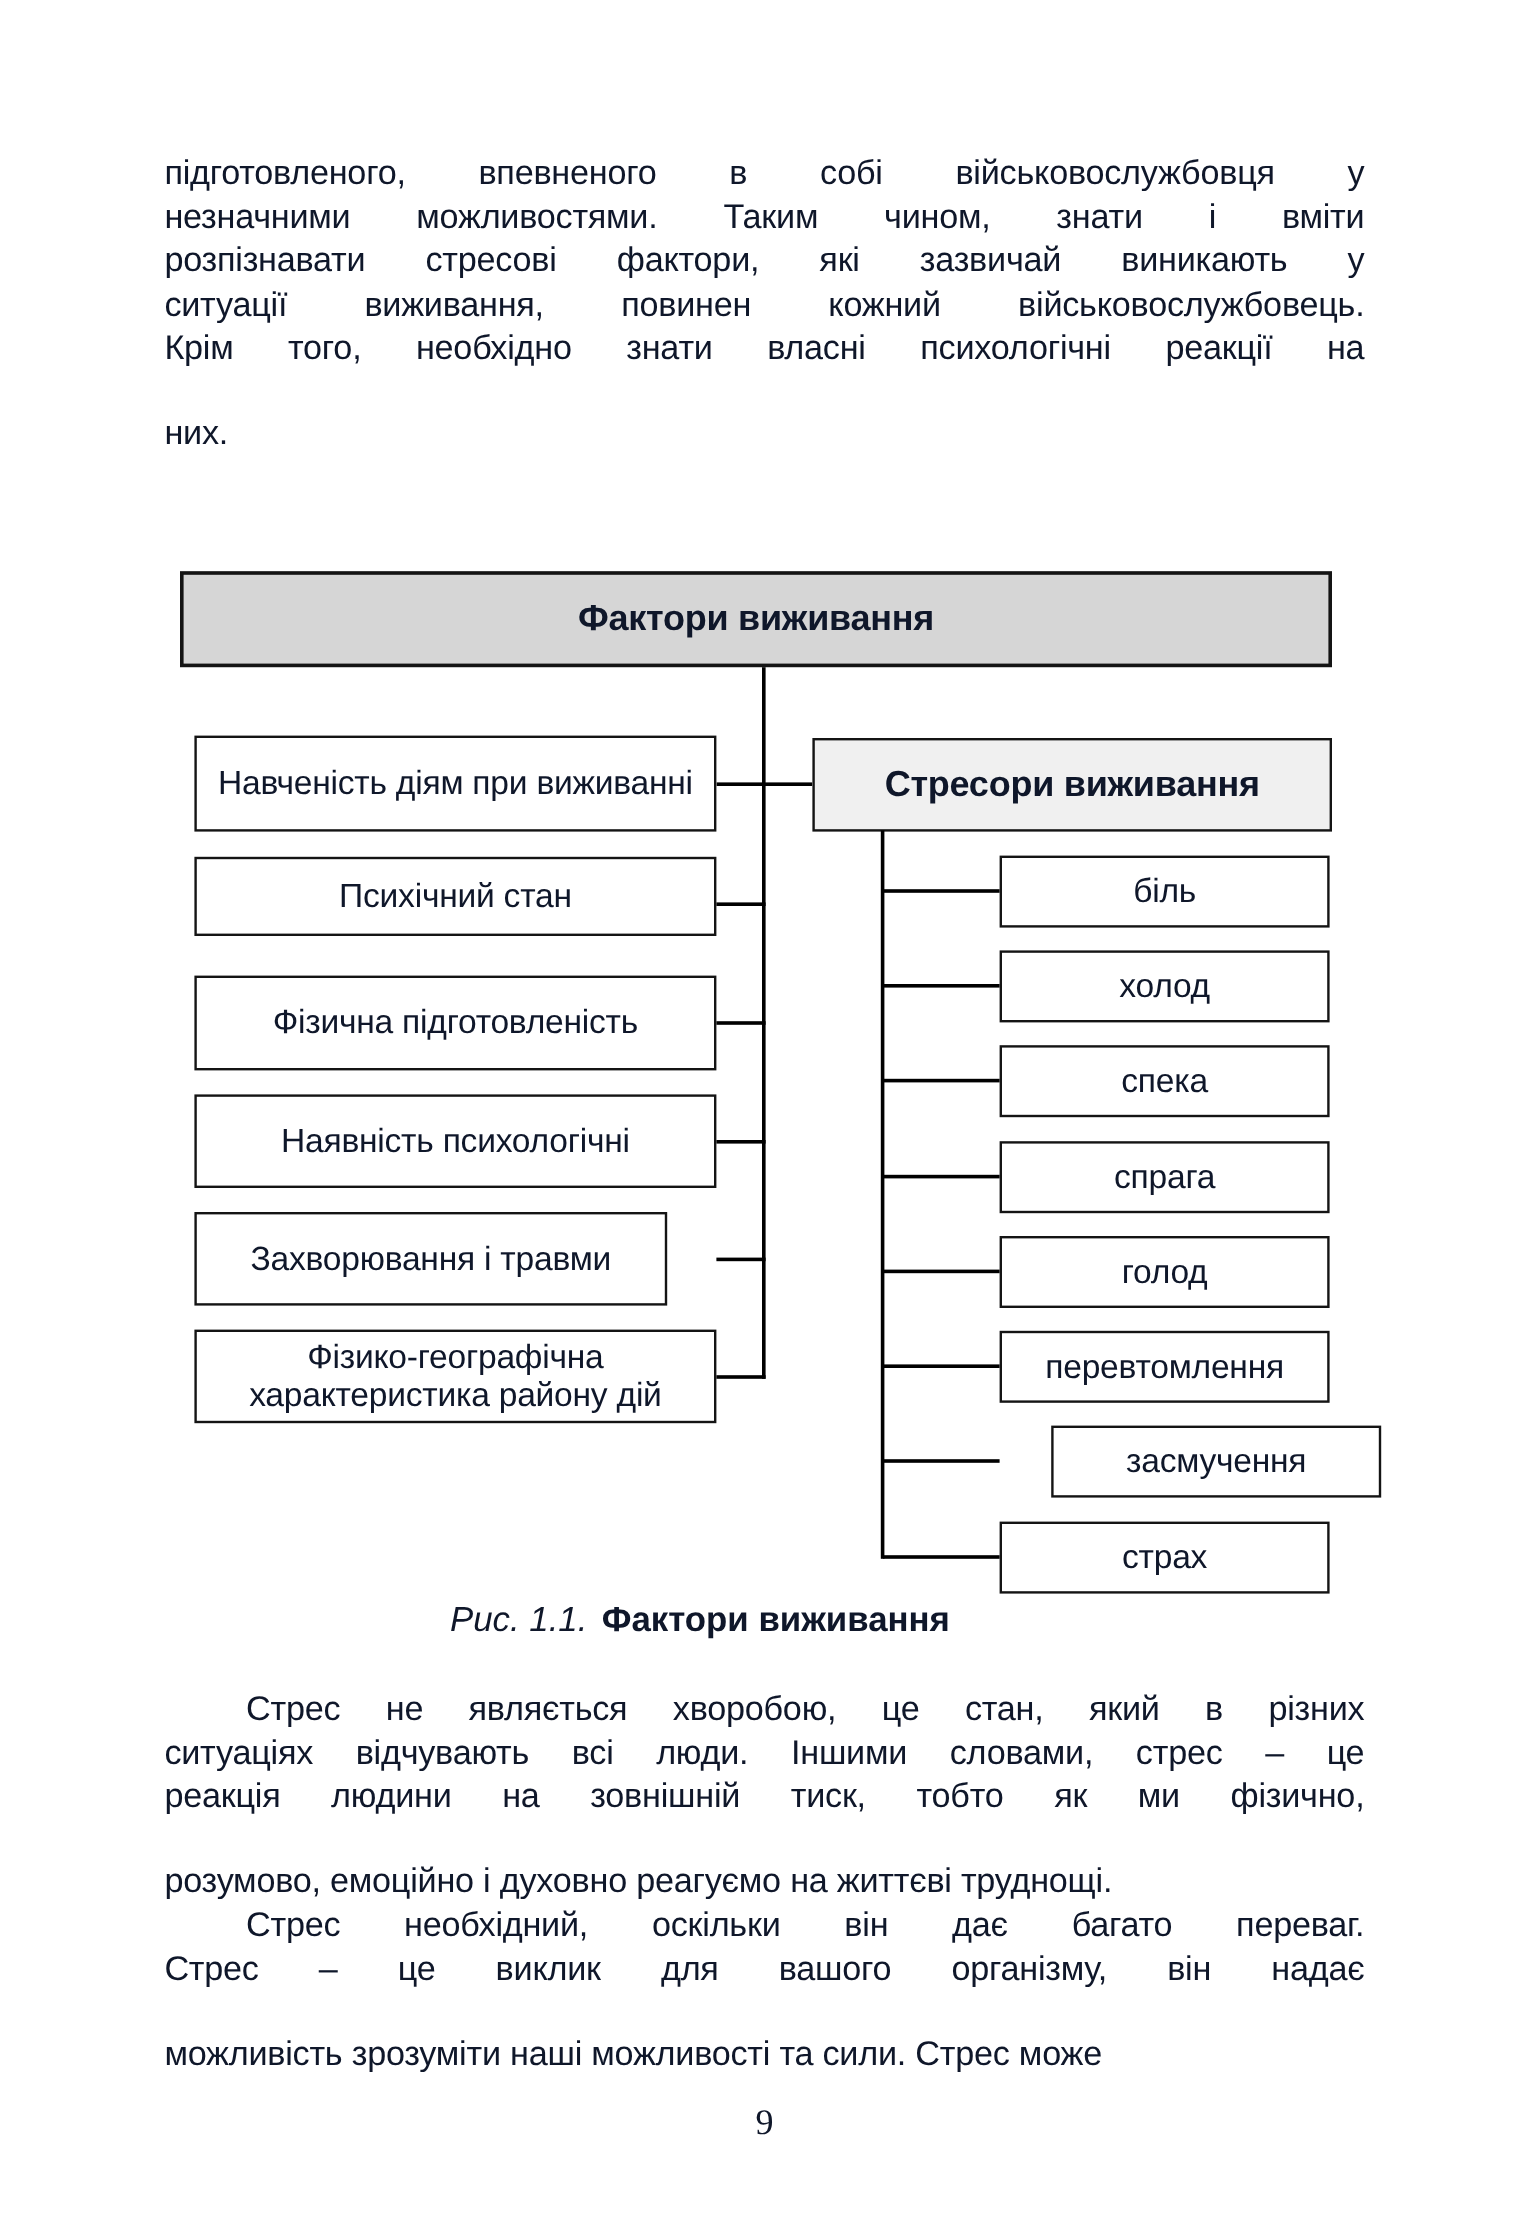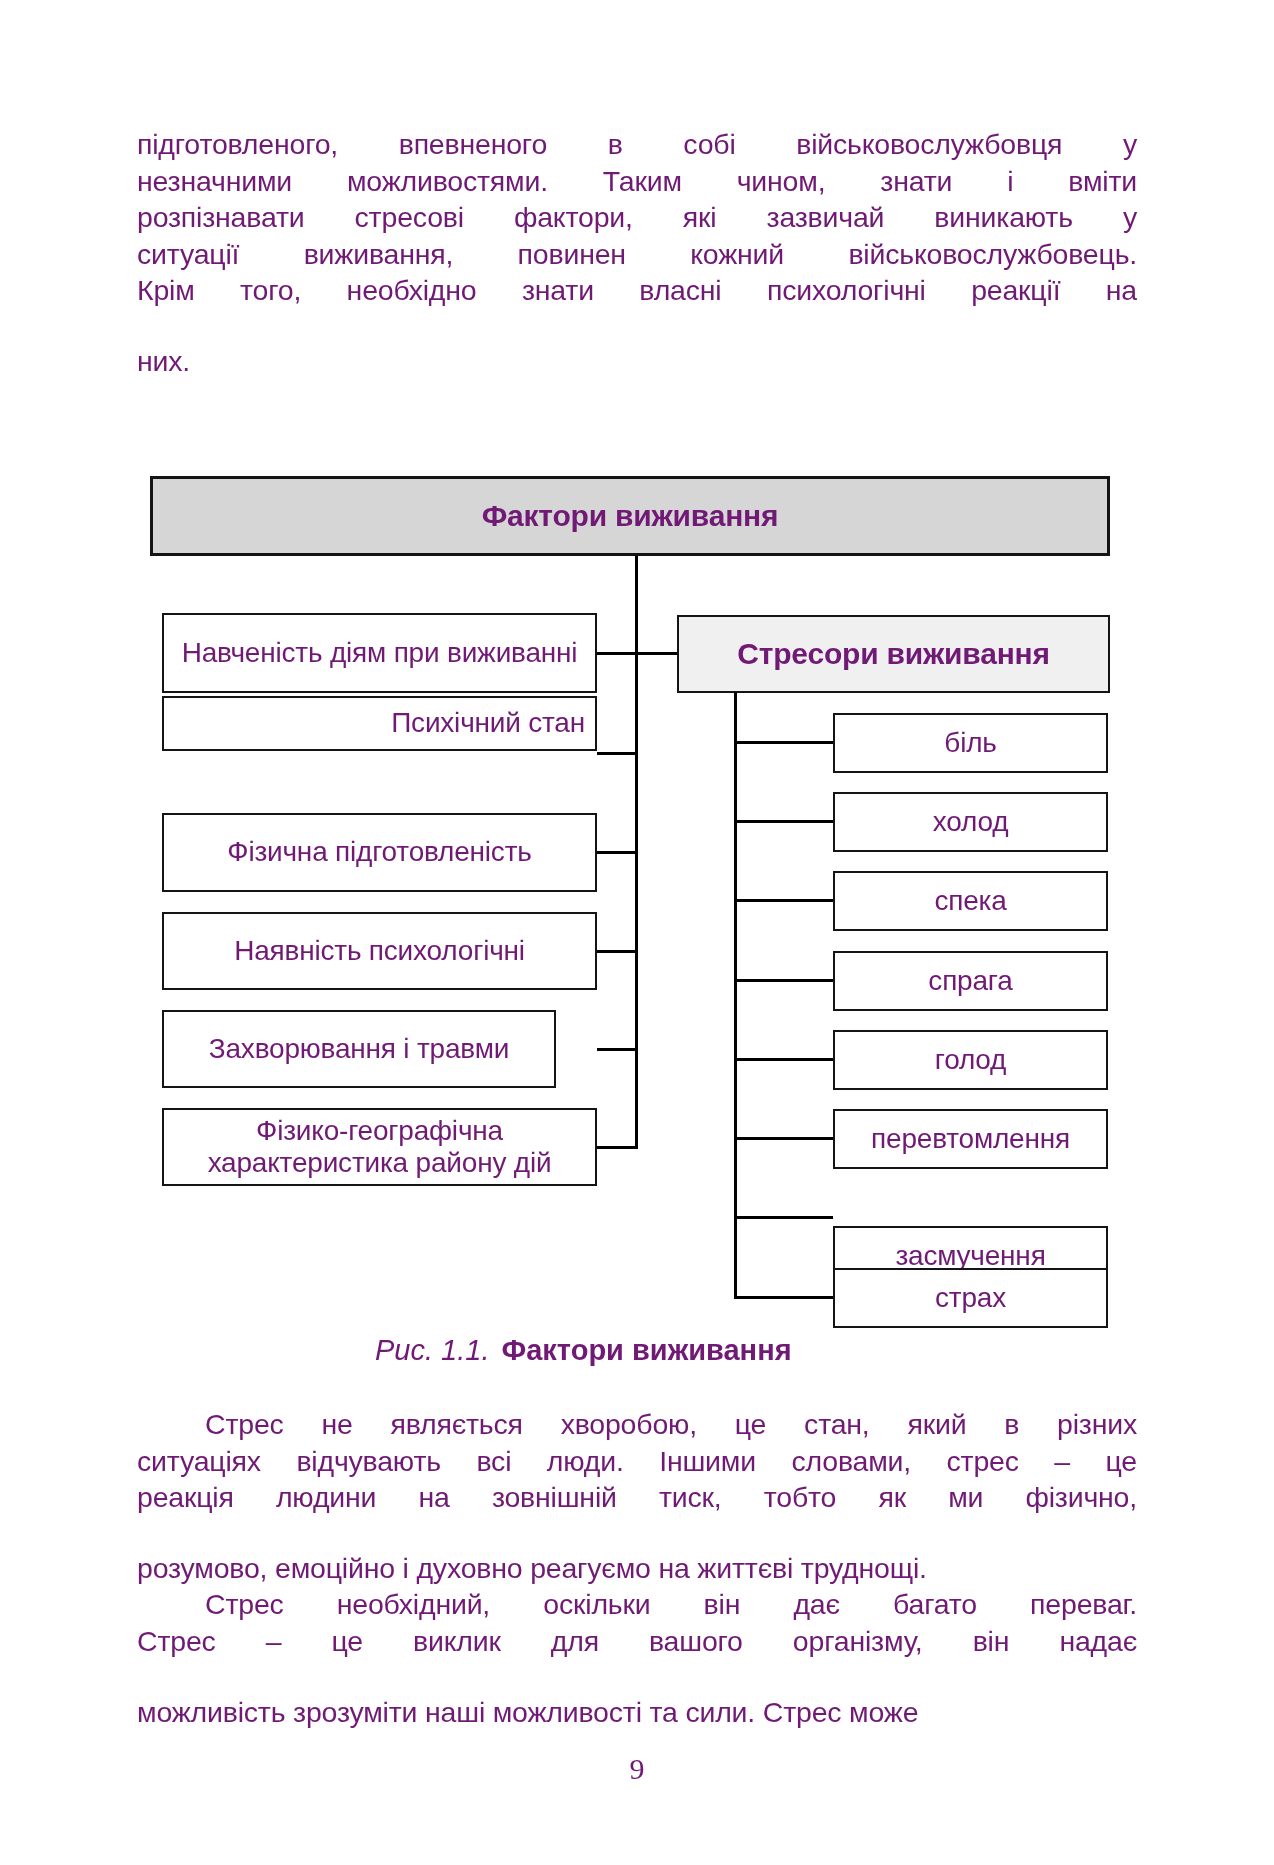--- a/index.html
+++ b/index.html
@@ -1,17 +1,17 @@
 <!DOCTYPE html>
 <html><head>
 <meta charset="utf-8">
 <style>
   html,body{margin:0;padding:0;background:#ffffff;}
   .page{position:relative;width:1274px;height:1865px;background:#ffffff;overflow:hidden;
-        font-family:"Liberation Sans",sans-serif;color:#701a75;}
+        font-family:"Liberation Sans",sans-serif;color:#0f172a;}
   
   .para{position:absolute;left:137px;width:1000px;font-size:28.5px;line-height:36.6px;
         letter-spacing:-0.2px;}
   .tline{text-align:justify;text-align-last:justify;white-space:normal;}
   .tlast{text-align-last:left;margin-top:34px;}
   .tindent{text-indent:68px;}
   
   .dbox{position:absolute;box-sizing:border-box;border:2px solid #141414;background:#ffffff;
         display:flex;align-items:center;justify-content:center;text-align:center;
         font-size:28px;line-height:1.15;letter-spacing:-0.2px;padding:2px 10px;}
@@ -45,21 +45,21 @@
       <span>Фактори виживання</span>
     </div>
 
     <div class="vline" style="left:635px;top:556px;width:3px;height:593px;"></div>
 
     <div class="hline" style="left:597px;top:652px;width:80px;height:3px;"></div>
 
     <div class="dbox" style="left:162px;top:613px;width:435px;height:80px;">
       <span>Навченість діям при виживанні</span>
     </div>
-    <div class="dbox" style="left:162px;top:696px;width:435px;height:55px;justify-content:flex-end;">
+    <div class="dbox" style="left:162px;top:714px;width:435px;height:66px;">
       <span>Психічний стан</span>
     </div>
     <div class="dbox" style="left:162px;top:813px;width:435px;height:79px;">
       <span>Фізична підготовленість</span>
     </div>
     <div class="dbox" style="left:162px;top:912px;width:435px;height:78px;">
       <span>Наявність психологічні</span>
     </div>
     <div class="dbox" style="left:162px;top:1010px;width:394px;height:78px;">
       <span>Захворювання і травми</span>
@@ -91,21 +91,21 @@
     </div>
     <div class="dbox" style="left:833px;top:951px;width:275px;height:60px;">
       <span>спрага</span>
     </div>
     <div class="dbox" style="left:833px;top:1030px;width:275px;height:60px;">
       <span>голод</span>
     </div>
     <div class="dbox" style="left:833px;top:1109px;width:275px;height:60px;">
       <span>перевтомлення</span>
     </div>
-    <div class="dbox" style="left:833px;top:1188px;width:275px;height:60px;margin-top:38px;">
+    <div class="dbox" style="left:876px;top:1188px;width:275px;height:60px;">
       <span>засмучення</span>
     </div>
     <div class="dbox" style="left:833px;top:1268px;width:275px;height:60px;">
       <span>страх</span>
     </div>
 
     <div class="hline" style="left:736px;top:741px;width:97px;height:3px;"></div>
     <div class="hline" style="left:736px;top:820px;width:97px;height:3px;"></div>
     <div class="hline" style="left:736px;top:899px;width:97px;height:3px;"></div>
     <div class="hline" style="left:736px;top:979px;width:97px;height:3px;"></div>

